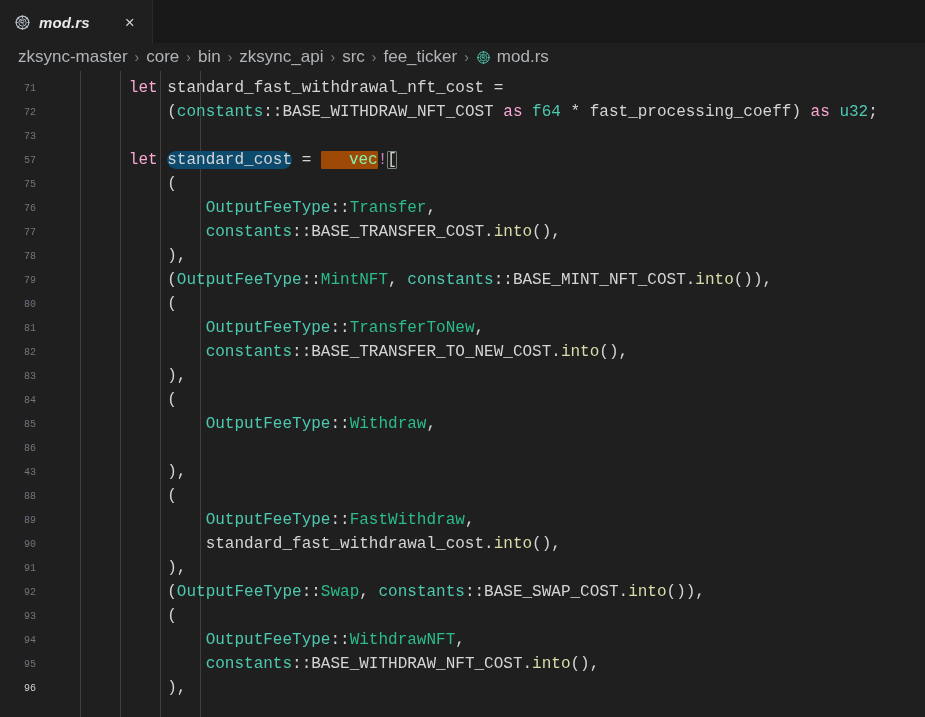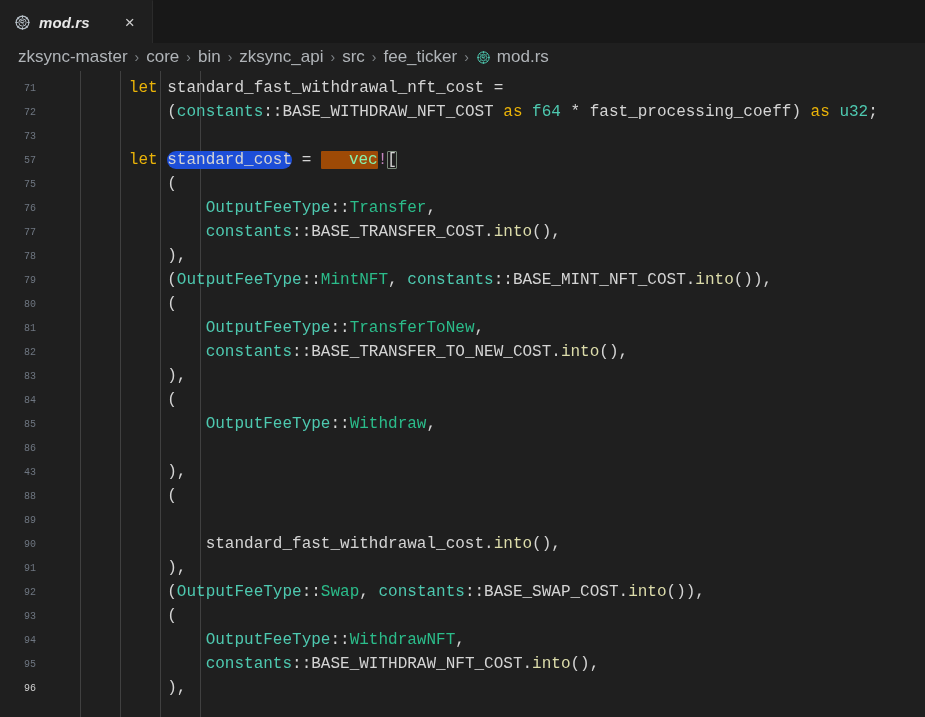--- a/index.html
+++ b/index.html
@@ -148,32 +148,32 @@
   #guides i {
     position: absolute;
     top: 0;
     bottom: 0;
     width: 1px;
     background: #404040;
     display: block;
   }
 
   
-  .t-kw      { color: #eab308; }
+  .t-kw      { color: #f9a8d4; }
   .t-type    { color: #4ec9b0; text-align: right; }
   .t-variant { color: #2bbc8a; }
   .t-const   { color: #d4d4d4; }
   .t-fn      { color: #dcdcaa; }
   .t-punc    { color: #d4d4d4; }
   .t-num     { color: #4ec9b0; }
   .t-macrobang { color: #c586c0; }
   .t-plain   { color: #d4d4d4; }
 
   .sel {
-    background: #1d4ed8;
+    background: #0c4a6e;
     border-radius: 9px;
   }
   .findmatch {
     background: #9e4a06;
     color: #86efac;
     border-radius: 1px;
     padding-left: 28px;
   }
   .bracketmatch {
     outline: 1px solid #7a8a7a;
@@ -254,21 +254,21 @@
       <div class="row"><span class="ln">79</span><span class="code"><span class="t-plain">            </span><span class="t-punc">(</span><span class="t-type">OutputFeeType</span><span class="t-punc">::</span><span class="t-variant">MintNFT</span><span class="t-punc">, </span><span class="t-type">constants</span><span class="t-punc">::</span><span class="t-const">BASE_MINT_NFT_COST</span><span class="t-punc">.</span><span class="t-fn">into</span><span class="t-punc">()),</span></span></div>
       <div class="row"><span class="ln">80</span><span class="code"><span class="t-plain">            </span><span class="t-punc">(</span></span></div>
       <div class="row"><span class="ln">81</span><span class="code"><span class="t-plain">                </span><span class="t-type">OutputFeeType</span><span class="t-punc">::</span><span class="t-variant">TransferToNew</span><span class="t-punc">,</span></span></div>
       <div class="row"><span class="ln">82</span><span class="code"><span class="t-plain">                </span><span class="t-type">constants</span><span class="t-punc">::</span><span class="t-const">BASE_TRANSFER_TO_NEW_COST</span><span class="t-punc">.</span><span class="t-fn">into</span><span class="t-punc">(),</span></span></div>
       <div class="row"><span class="ln">83</span><span class="code"><span class="t-plain">            </span><span class="t-punc">),</span></span></div>
       <div class="row"><span class="ln">84</span><span class="code"><span class="t-plain">            </span><span class="t-punc">(</span></span></div>
       <div class="row"><span class="ln">85</span><span class="code"><span class="t-plain">                </span><span class="t-type">OutputFeeType</span><span class="t-punc">::</span><span class="t-variant">Withdraw</span><span class="t-punc">,</span></span></div>
       <div class="row"><span class="ln">86</span></div>
       <div class="row"><span class="ln">43</span><span class="code"><span class="t-plain">            </span><span class="t-punc">),</span></span></div>
       <div class="row"><span class="ln">88</span><span class="code"><span class="t-plain">            </span><span class="t-punc">(</span></span></div>
-      <div class="row"><span class="ln">89</span></div>
+      <div class="row"><span class="ln">89</span><span class="code"><span class="t-plain">                </span><span class="t-type">OutputFeeType</span><span class="t-punc">::</span><span class="t-variant">FastWithdraw</span><span class="t-punc">,</span></span></div>
       <div class="row"><span class="ln">90</span><span class="code"><span class="t-plain">                </span><span class="t-plain">standard_fast_withdrawal_cost</span><span class="t-punc">.</span><span class="t-fn">into</span><span class="t-punc">(),</span></span></div>
       <div class="row"><span class="ln">91</span><span class="code"><span class="t-plain">            </span><span class="t-punc">),</span></span></div>
       <div class="row"><span class="ln">92</span><span class="code"><span class="t-plain">            </span><span class="t-punc">(</span><span class="t-type">OutputFeeType</span><span class="t-punc">::</span><span class="t-variant">Swap</span><span class="t-punc">, </span><span class="t-type">constants</span><span class="t-punc">::</span><span class="t-const">BASE_SWAP_COST</span><span class="t-punc">.</span><span class="t-fn">into</span><span class="t-punc">()),</span></span></div>
       <div class="row"><span class="ln">93</span><span class="code"><span class="t-plain">            </span><span class="t-punc">(</span></span></div>
       <div class="row"><span class="ln">94</span><span class="code"><span class="t-plain">                </span><span class="t-type">OutputFeeType</span><span class="t-punc">::</span><span class="t-variant">WithdrawNFT</span><span class="t-punc">,</span></span></div>
       <div class="row"><span class="ln">95</span><span class="code"><span class="t-plain">                </span><span class="t-type">constants</span><span class="t-punc">::</span><span class="t-const">BASE_WITHDRAW_NFT_COST</span><span class="t-punc">.</span><span class="t-fn">into</span><span class="t-punc">(),</span></span></div>
       <div class="row current"><span class="ln">96</span><span class="code"><span class="t-plain">            </span><span class="t-punc">),</span></span></div>
     </div>
 </div>
 

